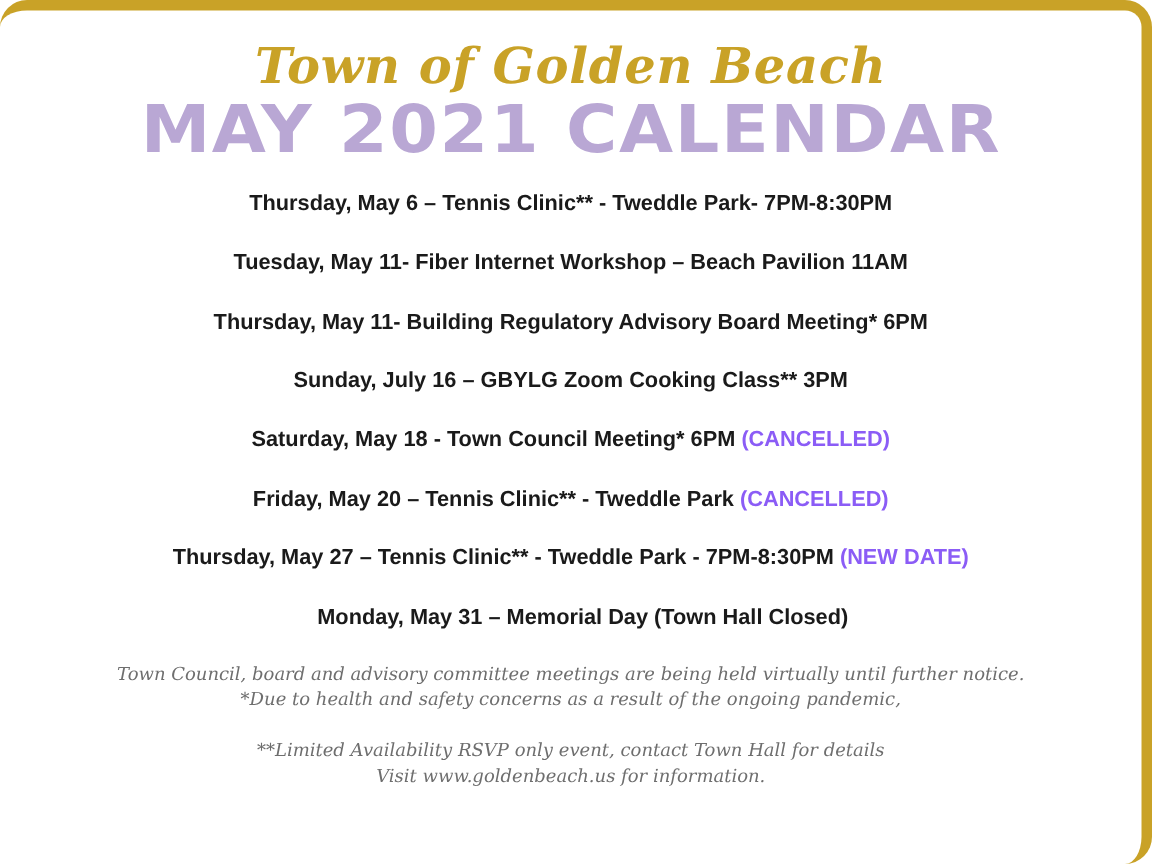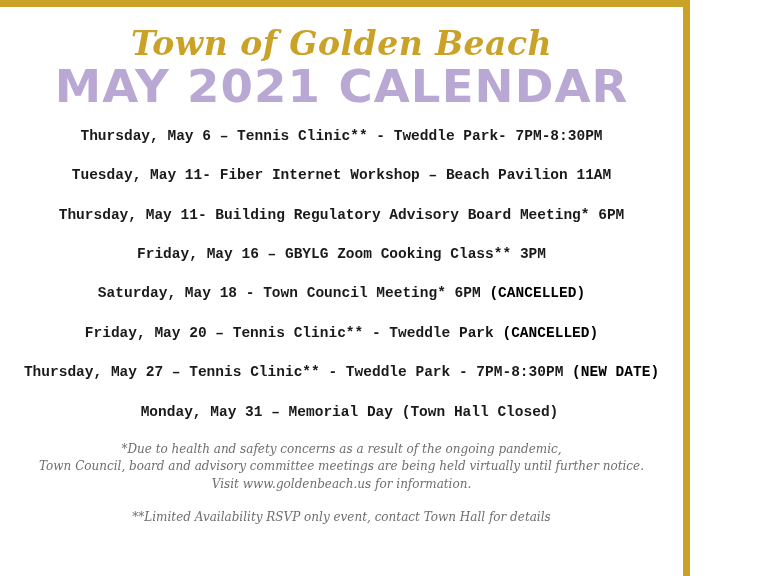--- a/index.html
+++ b/index.html
@@ -8,28 +8,29 @@
   }
   body {
     width: 768px;
     height: 576px;
     background: #ffffff;
     font-family: "Liberation Sans", sans-serif;
     overflow: hidden;
   }
   .flyer {
     position: relative;
-    width: 690px;
+    width: 768px;
     height: 576px;
     box-sizing: border-box;
     background: #ffffff;
     border-top: 7px solid #c9a227;
     border-right: 7px solid #c9a227;
     border-bottom: 0;
     border-left: 0;
+    border-radius: 18px;
   }
   .inner {
     position: absolute;
     inset: 0;
     padding: 14px 18px 8px 18px;
     box-sizing: border-box;
     display: flex;
     flex-direction: column;
     align-items: center;
   }
@@ -58,35 +59,35 @@
     transform: scaleX(1.06);
   }
   .events {
     margin-top: 18px;
     width: 100%;
     display: flex;
     flex-direction: column;
     align-items: center;
   }
   .event {
-    font-family: Liberation Mono, monospace;
+    font-family: Liberation Sans, sans-serif;
     font-weight: bold;
     font-size: 14.5px;
     color: #1a1a1a;
     text-align: center;
     line-height: 1.2;
     margin-bottom: 22px;
     white-space: nowrap;
   }
   .event:last-child {
     margin-bottom: 0;
     margin-left: 16px;
   }
   .note {
-    color: #000000;
+    color: #8b5cf6;
     font-weight: bold;
   }
   .footnotes {
     margin-top: 20px;
     width: 100%;
     text-align: center;
   }
   .footnote-line {
     font-family: "DejaVu Serif", serif;
     font-style: italic;
@@ -111,37 +112,37 @@
       <div class="event">
         <span>Thursday, May 6 – Tennis Clinic** - Tweddle Park- 7PM-8:30PM</span><span class="note"></span>
       </div>
       <div class="event">
         <span>Tuesday, May 11- Fiber Internet Workshop – Beach Pavilion 11AM</span><span class="note"></span>
       </div>
       <div class="event">
         <span>Thursday, May 11- Building Regulatory Advisory Board Meeting* 6PM</span><span class="note"></span>
       </div>
       <div class="event">
-        <span>Friday, May 16 – GBYLG Zoom Cooking Class** 3PM</span><span class="note"></span>
+        <span>Sunday, July 16 – GBYLG Zoom Cooking Class** 3PM</span><span class="note"></span>
       </div>
       <div class="event">
         <span>Saturday, May 18 - Town Council Meeting* 6PM </span><span class="note">(CANCELLED)</span>
       </div>
       <div class="event">
         <span>Friday, May 20 – Tennis Clinic** - Tweddle Park </span><span class="note">(CANCELLED)</span>
       </div>
       <div class="event">
         <span>Thursday, May 27 – Tennis Clinic** - Tweddle Park - 7PM-8:30PM </span><span class="note">(NEW DATE)</span>
       </div>
       <div class="event">
         <span>Monday, May 31 – Memorial Day (Town Hall Closed)</span><span class="note"></span>
       </div>
     </div>
 
     <div class="footnotes">
+      <div class="footnote-line">Town Council, board and advisory committee meetings are being held virtually until further notice.</div>
       <div class="footnote-line">*Due to health and safety concerns as a result of the ongoing pandemic,</div>
-      <div class="footnote-line">Town Council, board and advisory committee meetings are being held virtually until further notice.</div>
+      <div class="footnote-line footnote-block-2">**Limited Availability RSVP only event, contact Town Hall for details</div>
       <div class="footnote-line">Visit www.goldenbeach.us for information.</div>
-      <div class="footnote-line footnote-block-2">**Limited Availability RSVP only event, contact Town Hall for details</div>
     </div>
 
   </div>
 </div>
 
 </body></html>

